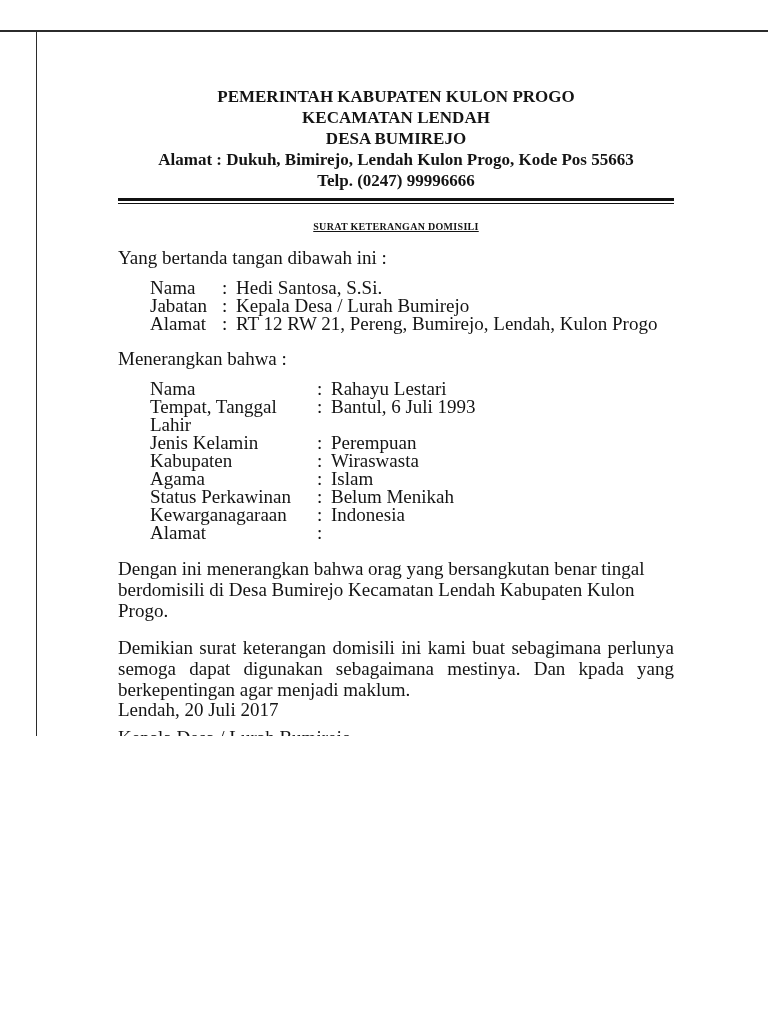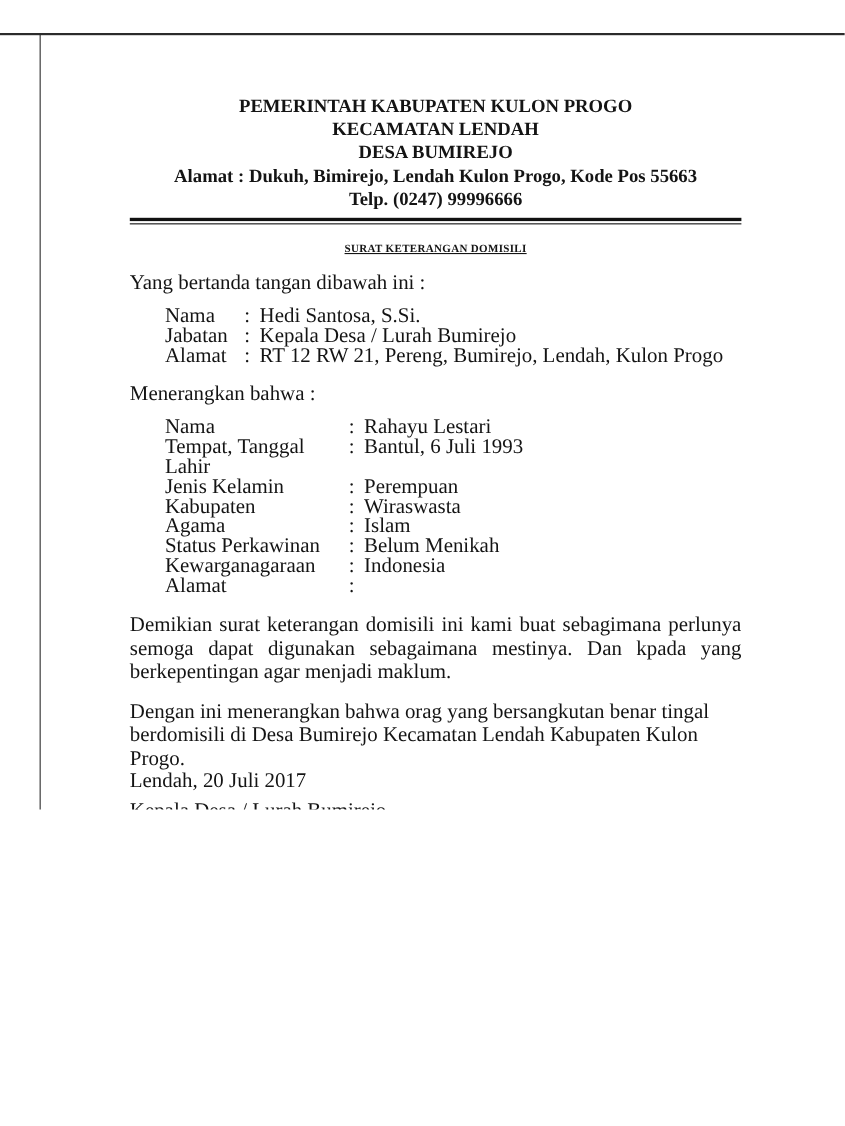--- a/index.html
+++ b/index.html
@@ -156,20 +156,20 @@
         <span class="flabel">Kewarganagaraan</span>
         <span class="fsep">:</span>
         <span class="fvalue">Indonesia</span>
       </div>
       <div class="frow">
         <span class="flabel">Alamat</span>
         <span class="fsep">:</span>
       </div>
     </div>
 
+    <div class="para">Dengan ini menerangkan bahwa orag yang bersangkutan benar tingal berdomisili di Desa Bumirejo Kecamatan Lendah Kabupaten Kulon Progo.</div>
     <div class="para justify">Demikian surat keterangan domisili ini kami buat sebagimana perlunya semoga dapat digunakan sebagaimana mestinya. Dan kpada yang berkepentingan agar menjadi maklum.</div>
-    <div class="para">Dengan ini menerangkan bahwa orag yang bersangkutan benar tingal berdomisili di Desa Bumirejo Kecamatan Lendah Kabupaten Kulon Progo.</div>
 
     <div class="place-date">Lendah, 20 Juli 2017</div>
     <div class="sig-title">Kepala Desa / Lurah Bumirejo</div>
 
   </div>
 </div>
 
 </body></html>

